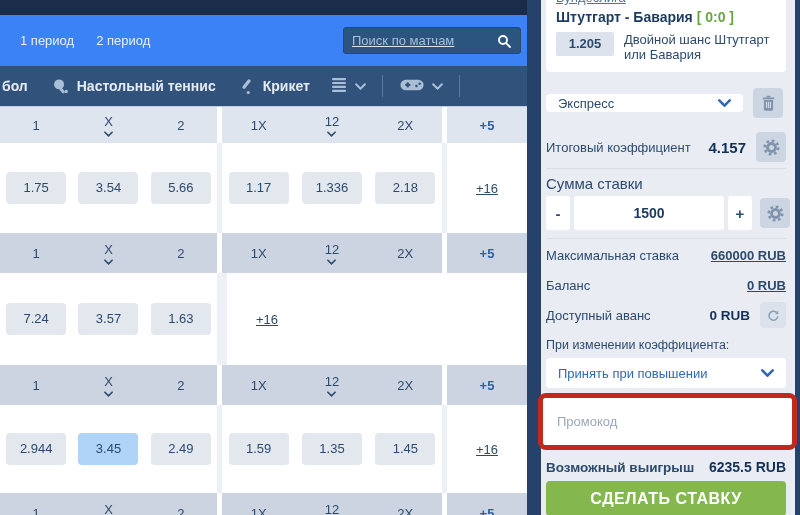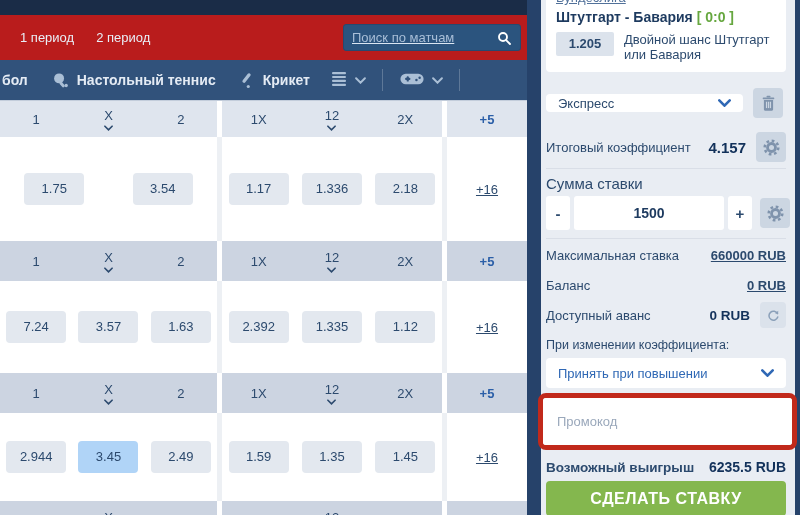--- a/index.html
+++ b/index.html
@@ -3,21 +3,21 @@
 <meta charset="utf-8">
 <style>
   * { margin:0; padding:0; box-sizing:border-box; }
   html,body { width:800px; height:515px; overflow:hidden; background:#fff;
     font-family:"Liberation Sans", sans-serif; }
   .app { display:flex; width:800px; height:515px; }
 
   
   .main { width:527px; height:515px; display:flex; flex-direction:column; background:#fff; }
   .topstrip { height:15px; background:#1a2c47; flex:none; }
-  .bluebar { height:45px; background:#b91c1c; flex:none; display:flex; align-items:center; }
+  .bluebar { height:51px; background:#3b82f6; flex:none; display:flex; align-items:center; }
   .tab { color:#e9eff7; font-size:13px; margin-left:22px; cursor:pointer; white-space:nowrap; }
   .tab:first-child { margin-left:20px; }
   .searchbox { margin-left:auto; margin-right:6px; width:178px; height:27px; background:#2b547e;
     border:1px solid #27496f; border-radius:3px; display:flex; align-items:center; padding:0 8px; }
   .searchbox input { flex:1; background:transparent; border:none; outline:none; color:#dbe6f2;
     font-size:13px; font-family:"Liberation Sans", sans-serif; min-width:0;text-decoration:underline; }
   .searchbox input::placeholder { color:#a9bfd8; }
   .searchbox svg { flex:none; }
 
   .navbar { height:40px; background:#31527b; flex:none; display:flex; align-items:center;
@@ -217,24 +217,25 @@
             </div>
             <div class="hcell">
               <span>2X</span>
             </div>
           </div>
           <div class="gap"></div>
           <div class="g3">
             <span class="more-h">+5</span>
           </div>
         </div>
-        <div class="trow orow" style="height: 104px;">
+        <div class="trow orow" style="height: 90px;">
           <div class="grp g1">
             <div class="odd-btn">1.75</div>
             <div class="odd-btn">3.54</div>
+            <div class="odd-btn">5.66</div>
           </div>
           <div class="gap"></div>
           <div class="grp g2">
             <div class="odd-btn">1.17</div>
             <div class="odd-btn">1.336</div>
             <div class="odd-btn">2.18</div>
           </div>
           <div class="gap"></div>
           <div class="g3">
             <a class="more-link">+16</a>
@@ -275,25 +276,20 @@
             <span class="more-h">+5</span>
           </div>
         </div>
         <div class="trow orow" style="height: 92px;">
           <div class="grp g1">
             <div class="odd-btn">7.24</div>
             <div class="odd-btn">3.57</div>
             <div class="odd-btn">1.63</div>
           </div>
           <div class="gap"></div>
-          <div class="grp g2">
-            <div class="odd-btn">2.392</div>
-            <div class="odd-btn">1.335</div>
-            <div class="odd-btn">1.12</div>
-          </div>
           <div class="gap"></div>
           <div class="g3">
             <a class="more-link">+16</a>
           </div>
         </div>
         <div class="trow hrow hdr-dark" style="height: 40px;">
           <div class="grp g1">
             <div class="hcell">
               <span>1</span>
             </div>

